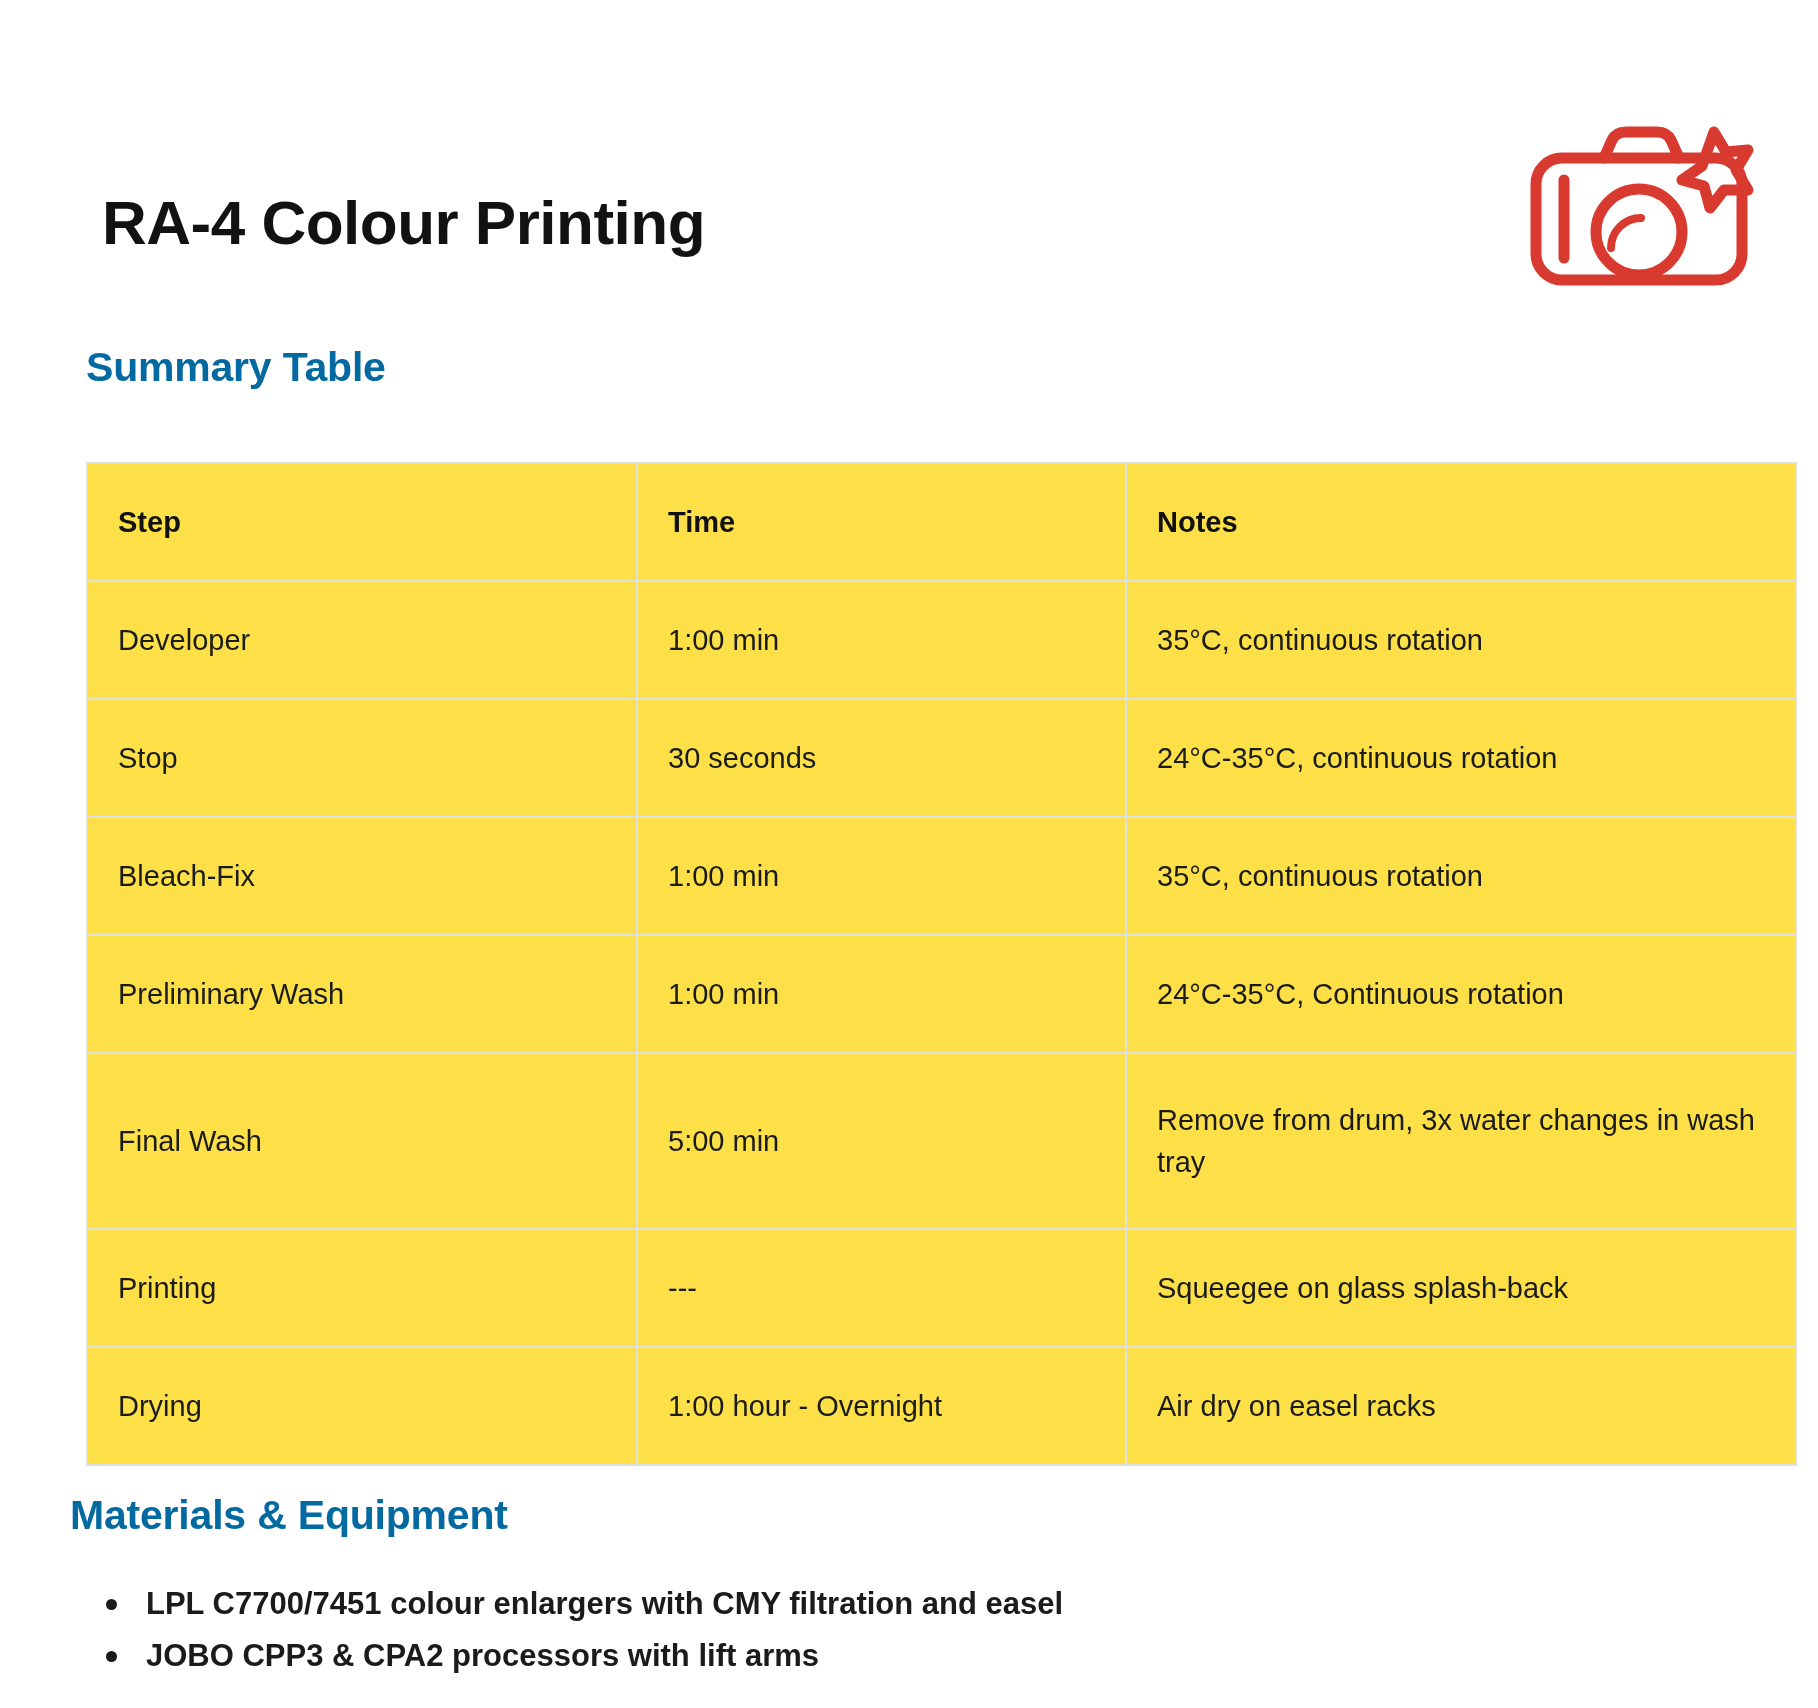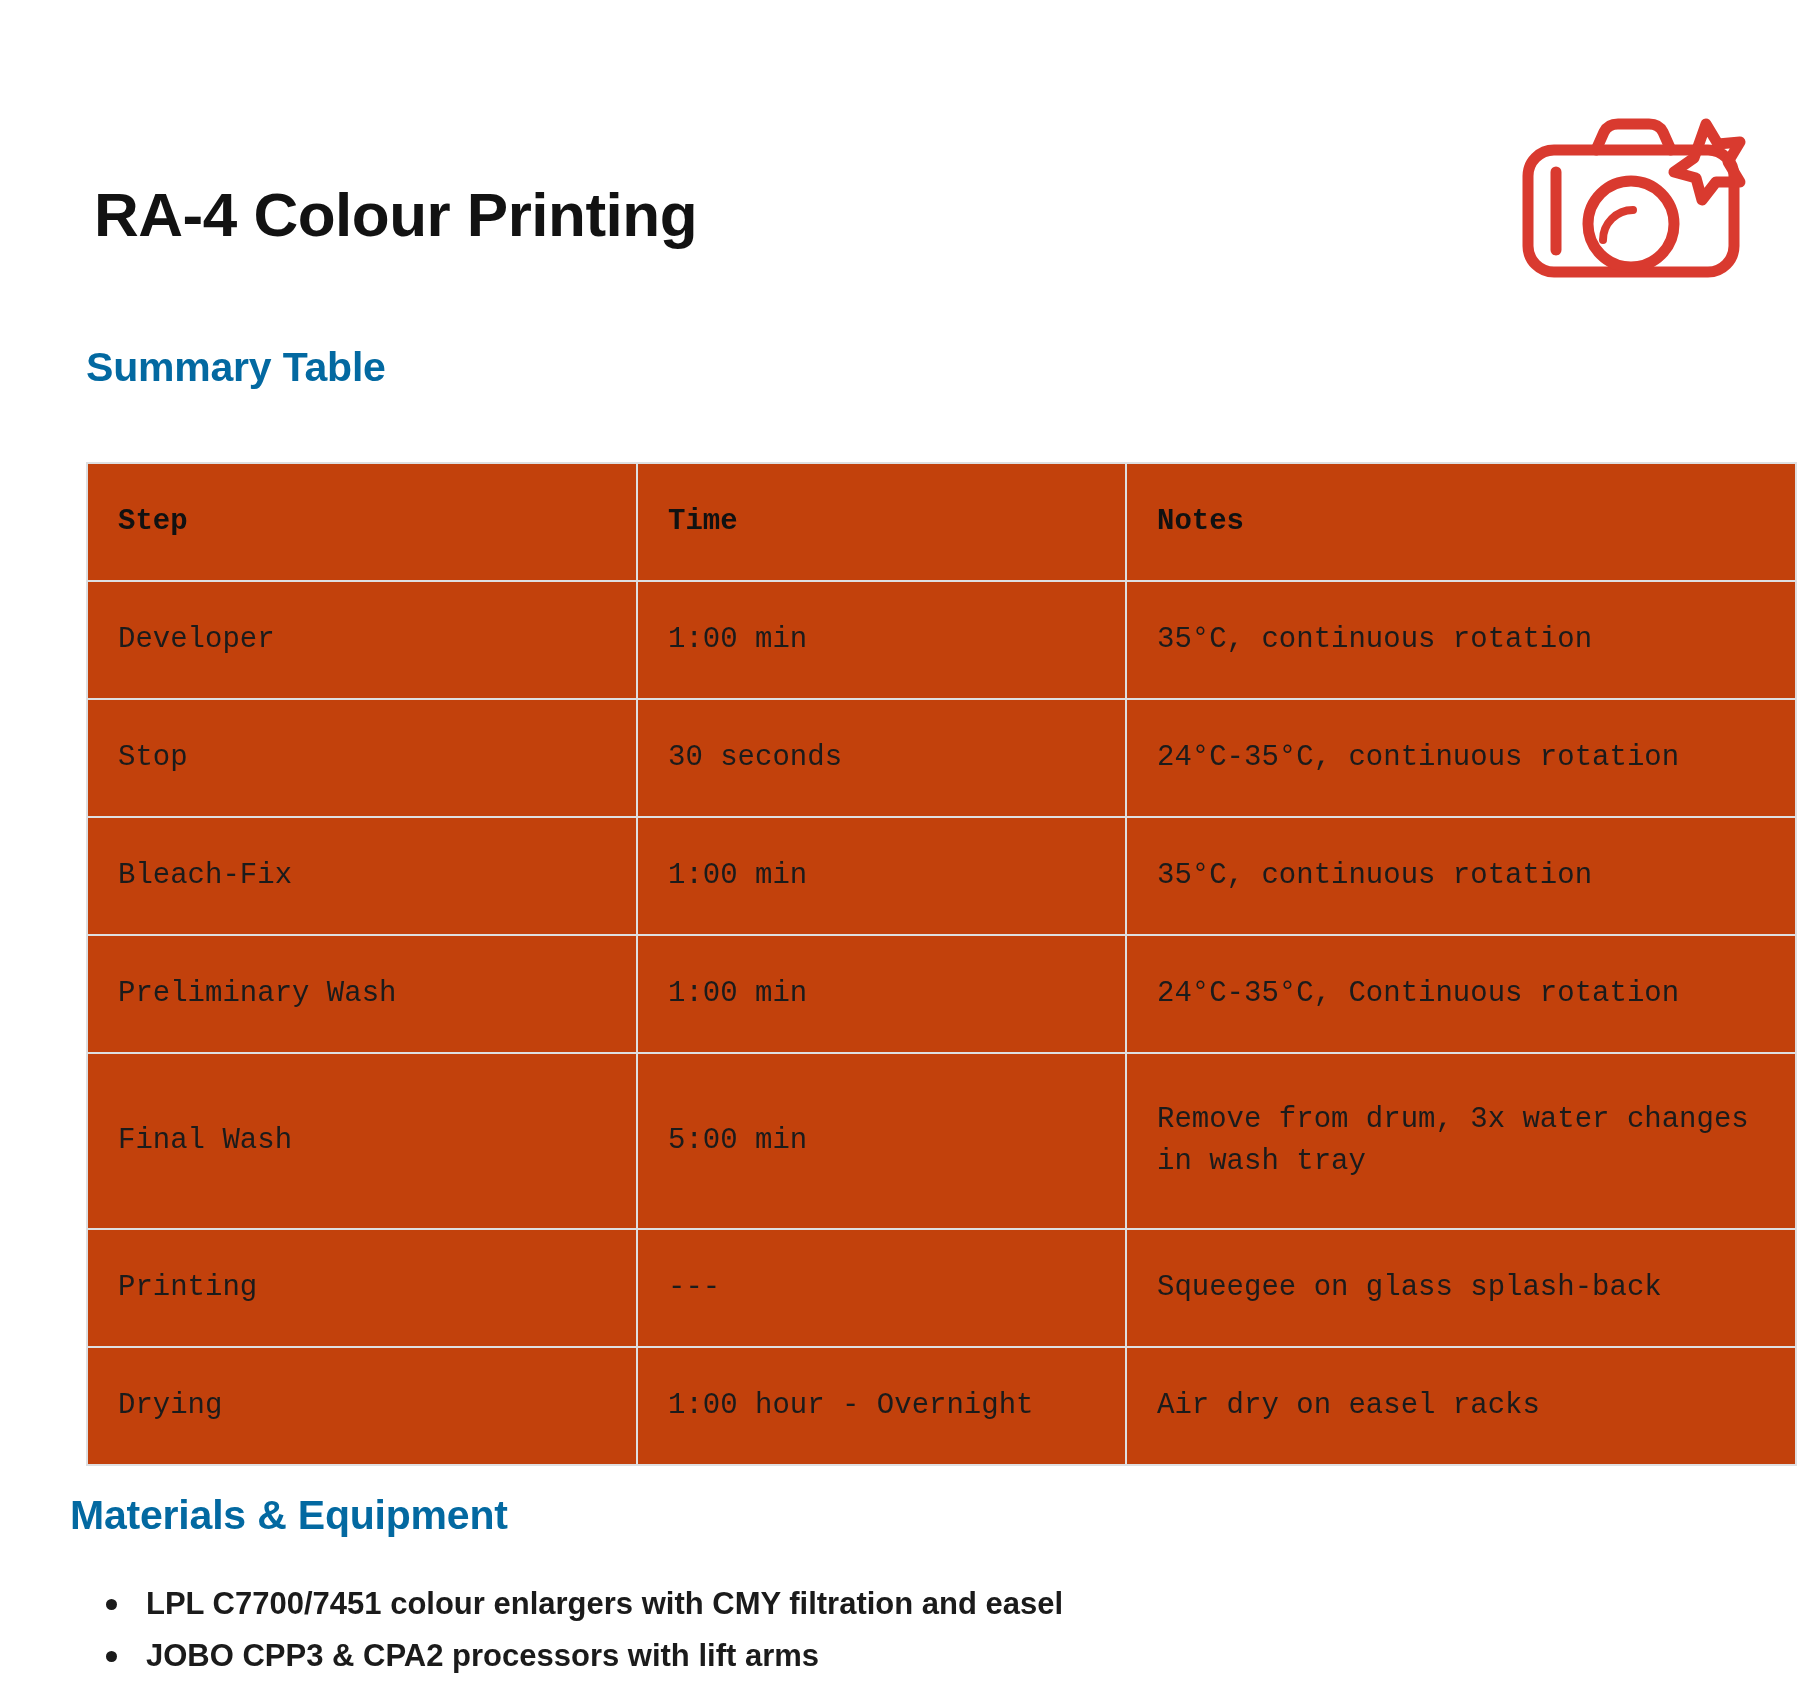--- a/index.html
+++ b/index.html
@@ -14,21 +14,21 @@
     overflow: hidden;
     font-family: "Liberation Sans", sans-serif;
     color: #1a1a1a;
     position: relative;
   }
 
   .page {
     position: relative;
     width: 1818px;
     height: 1708px;
-    padding: 8px;
+    padding: 16px;
   }
 
   
   .header {
     position: relative;
     padding: 0;
   }
   .doc-title {
     position: absolute;
     left: 86px;
@@ -76,22 +76,21 @@
   .table-wrap {
     position: absolute;
     left: 86px;
     top: 462px;
     width: 1709px;
   }
   table.summary-table {
     width: 100%;
     border-collapse: collapse;
     table-layout: fixed;
-    background: #c2410c;
-    font-family: Liberation Mono, monospace;
+    background: #fde047;
   }
   table.summary-table col.c-step { width: 550px; }
   table.summary-table col.c-time { width: 489px; }
   table.summary-table col.c-notes { width: 670px; }
 
   table.summary-table th,
   table.summary-table td {
     border: 2px solid #dedfe1;
     text-align: left;
     vertical-align: middle;

